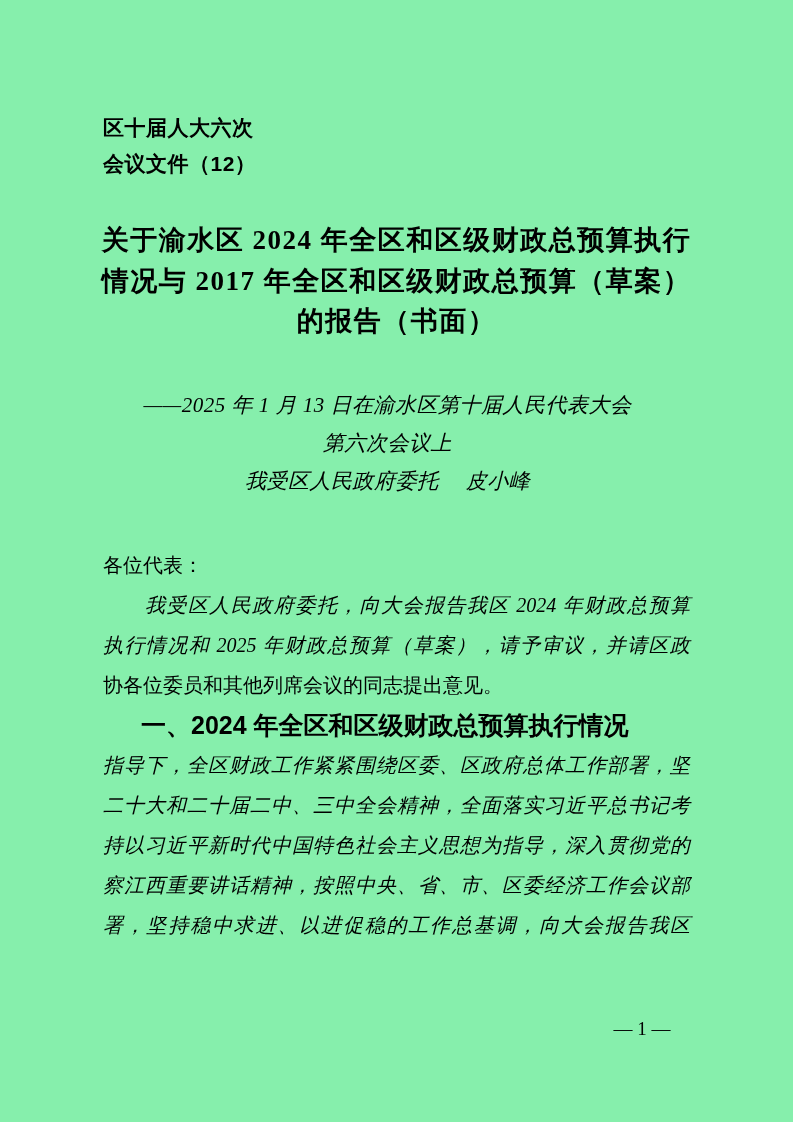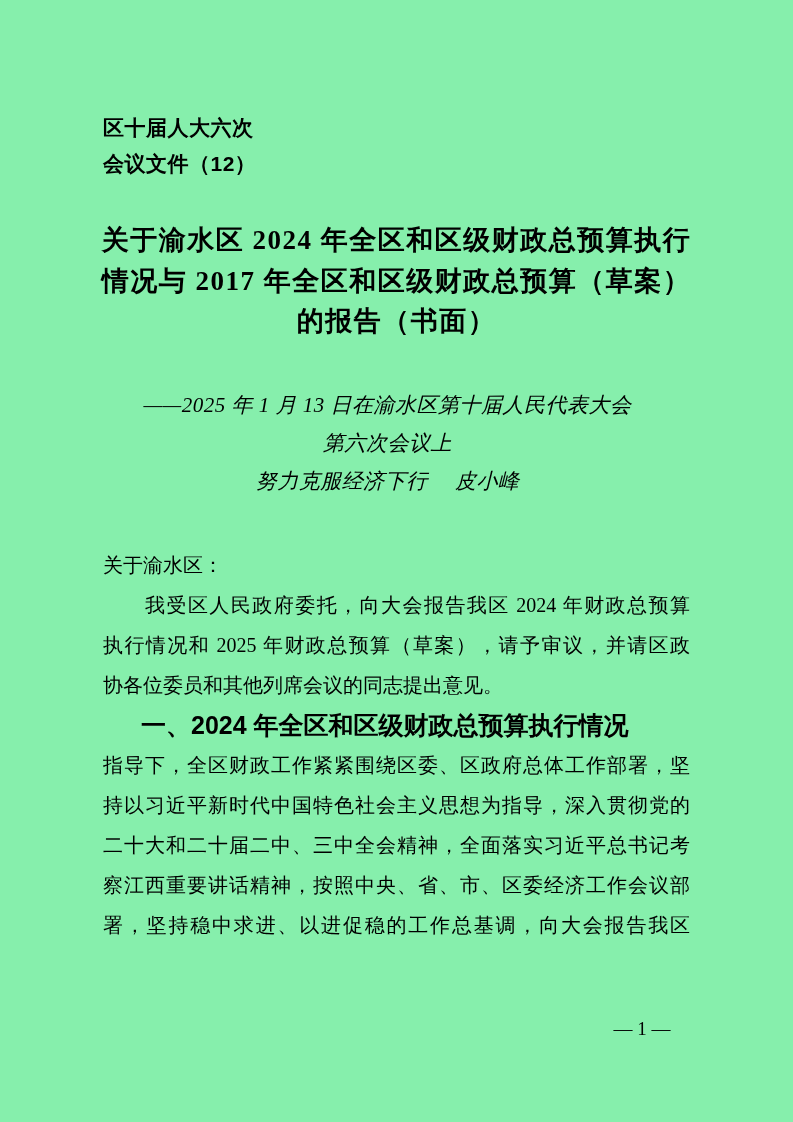--- a/index.html
+++ b/index.html
@@ -65,20 +65,21 @@
   }
   .bline {
     height: 40px;
     line-height: 40px;
     white-space: nowrap;
   }
   .bline.just {
     white-space: normal;
     text-align: justify;
     text-align-last: justify;
+    font-style: italic;
   }
   .bline.indent {
     text-indent: 42px;
   }
   .bline.heading {
     font-family: "Liberation Sans", sans-serif;
     font-weight: bold;
     font-size: 25px;
     text-indent: 38px;
   }
@@ -106,34 +107,34 @@
 
   <h1 class="title">
     <div class="title-line">关于渝水区 2024 年全区和区级财政总预算执行</div>
     <div class="title-line">情况与 2017 年全区和区级财政总预算（草案）</div>
     <div class="title-line">的报告（书面）</div>
   </h1>
 
   <div class="subtitle">
     <div class="sub-line">——2025 年 1 月 13 日在渝水区第十届人民代表大会</div>
     <div class="sub-line">第六次会议上</div>
-    <div class="sub-line">努力克服经济下行　 皮小峰</div>
+    <div class="sub-line">我受区人民政府委托　 皮小峰</div>
   </div>
 
   <main class="body-col">
-    <div class="bline">关于渝水区：</div>
+    <div class="bline">各位代表：</div>
 
     <div class="bline just indent">我受区人民政府委托，向大会报告我区 2024 年财政总预算</div>
     <div class="bline just">执行情况和 2025 年财政总预算（草案），请予审议，并请区政</div>
     <div class="bline">协各位委员和其他列席会议的同志提出意见。</div>
 
     <div class="bline heading">一、2024 年全区和区级财政总预算执行情况</div>
 
     <div class="bline just">指导下，全区财政工作紧紧围绕区委、区政府总体工作部署，坚</div>
+    <div class="bline just">二十大和二十届二中、三中全会精神，全面落实习近平总书记考</div>
     <div class="bline just">持以习近平新时代中国特色社会主义思想为指导，深入贯彻党的</div>
-    <div class="bline just">二十大和二十届二中、三中全会精神，全面落实习近平总书记考</div>
     <div class="bline just">察江西重要讲话精神，按照中央、省、市、区委经济工作会议部</div>
     <div class="bline just">署，坚持稳中求进、以进促稳的工作总基调，向大会报告我区</div>
   </main>
 
   <footer class="page-number">— 1 —</footer>
 
 </div>
 
 </body></html>

